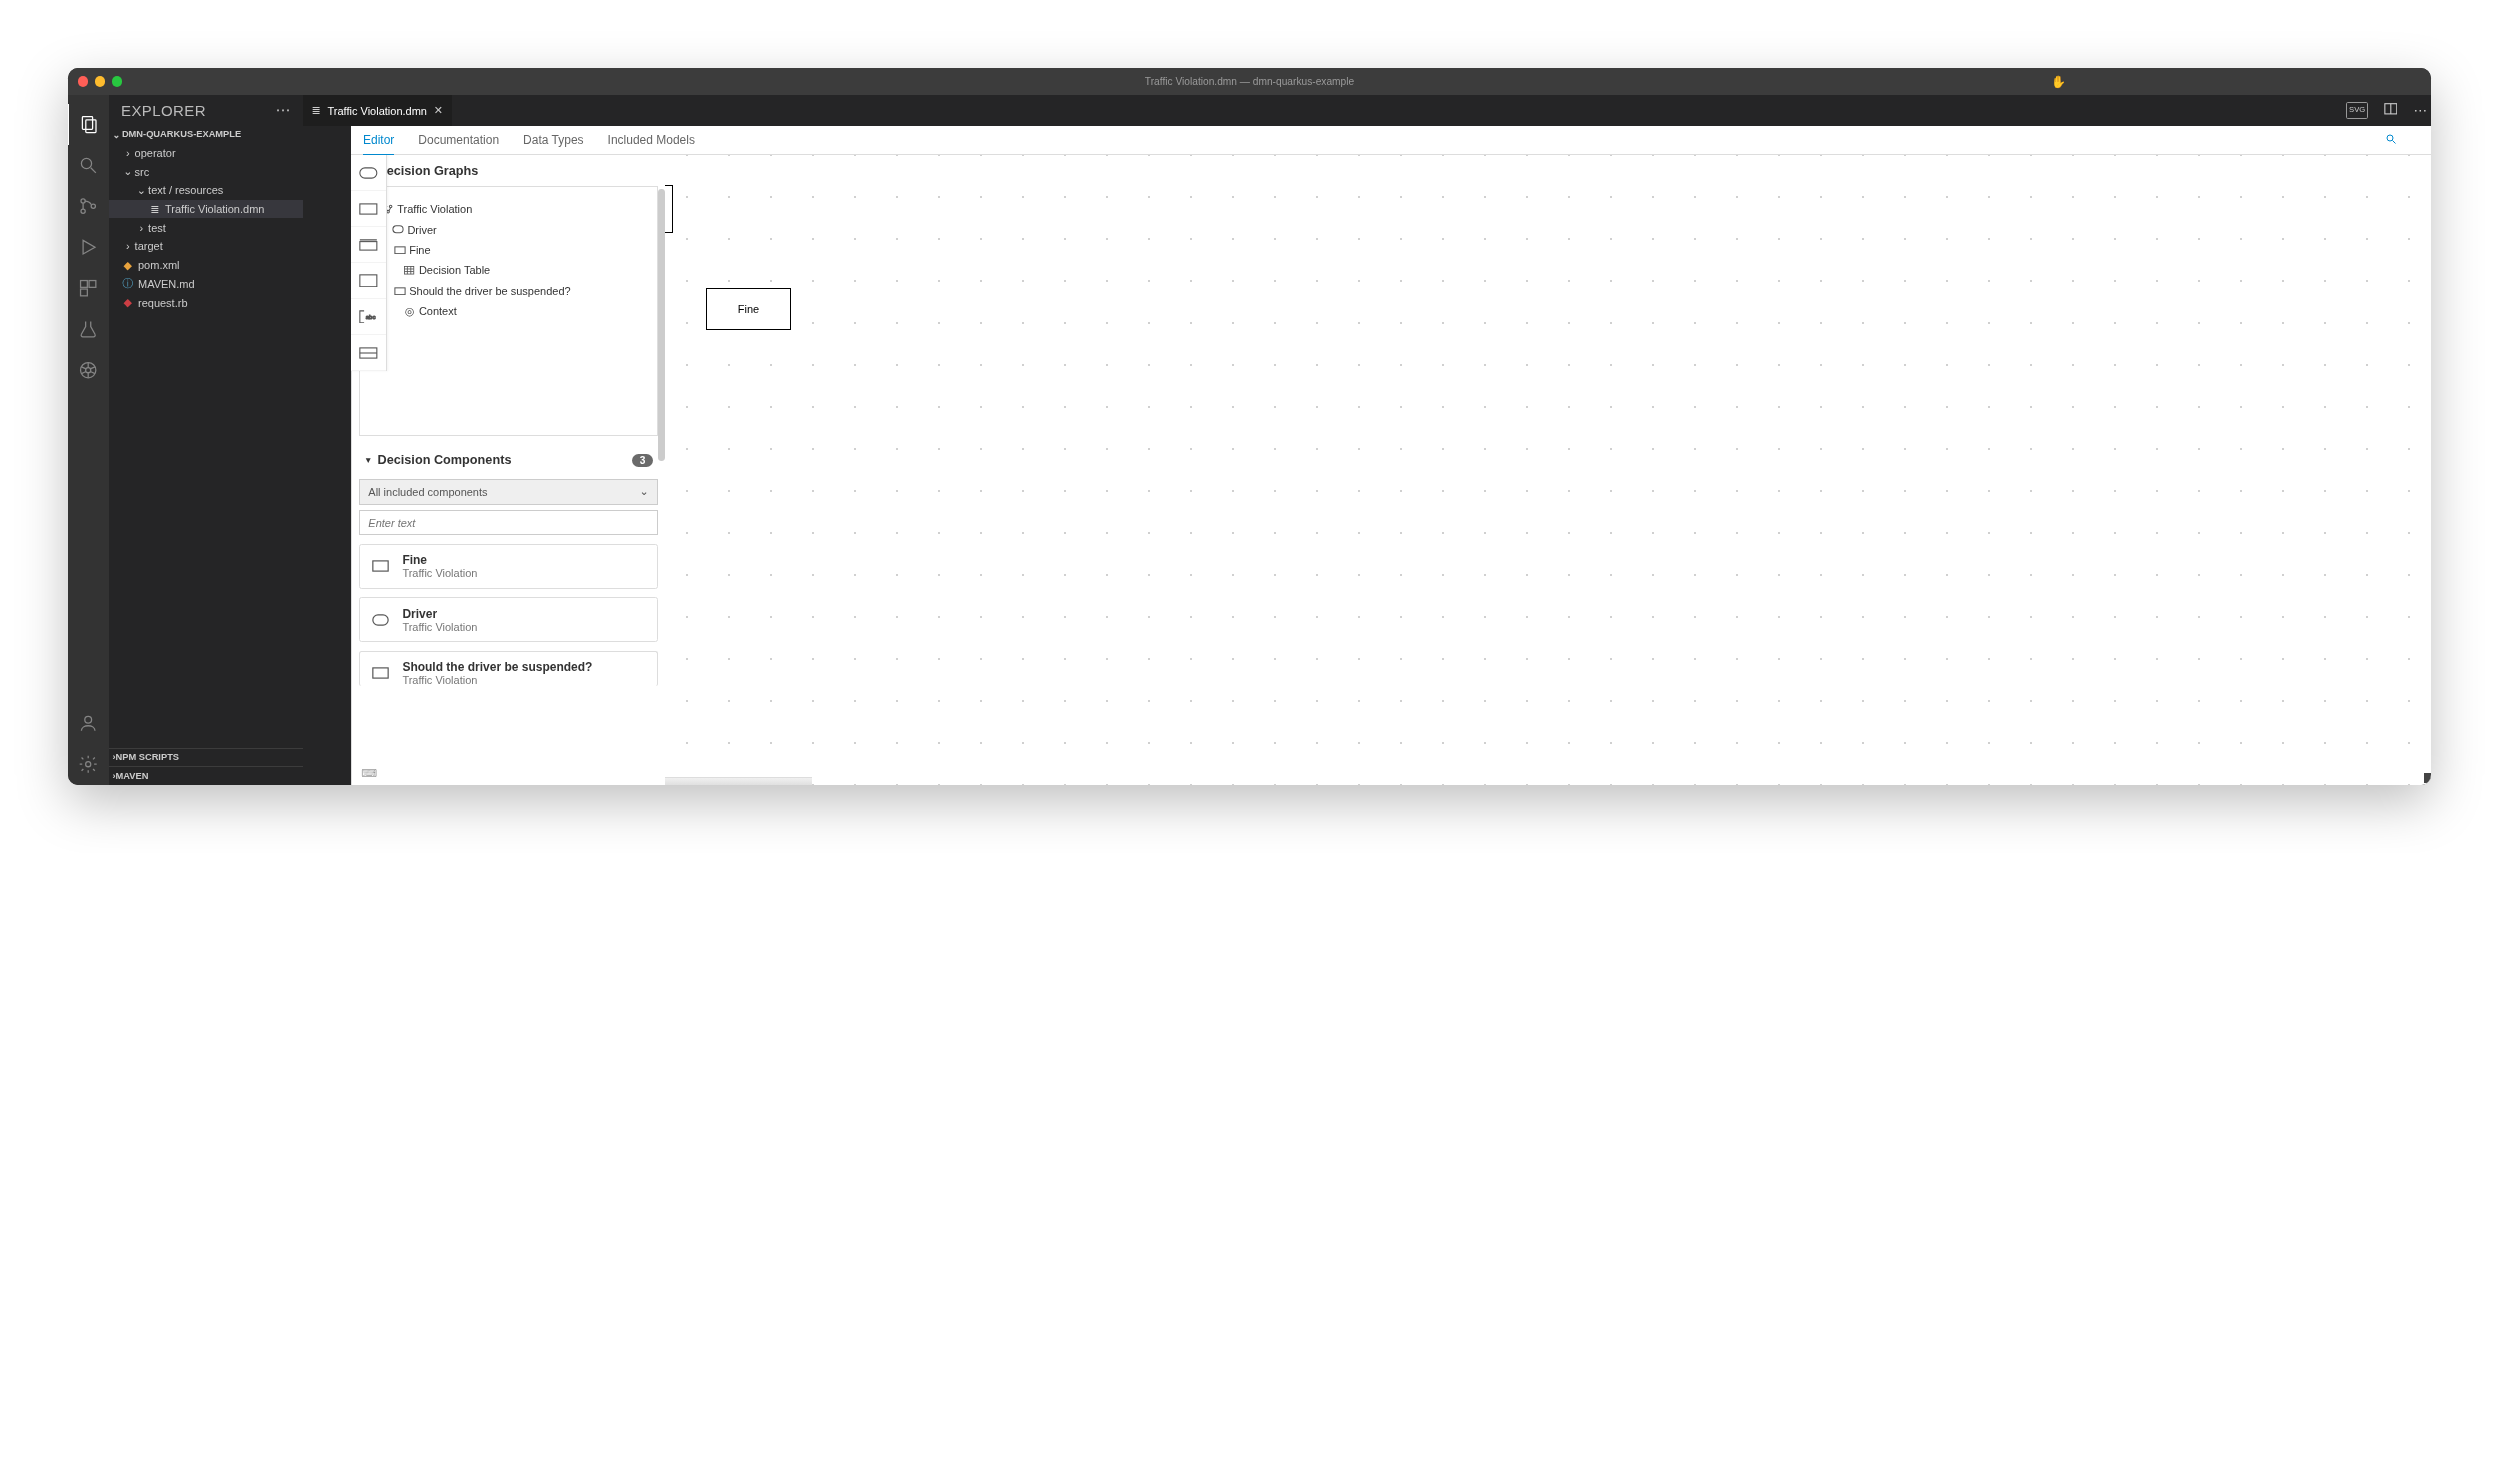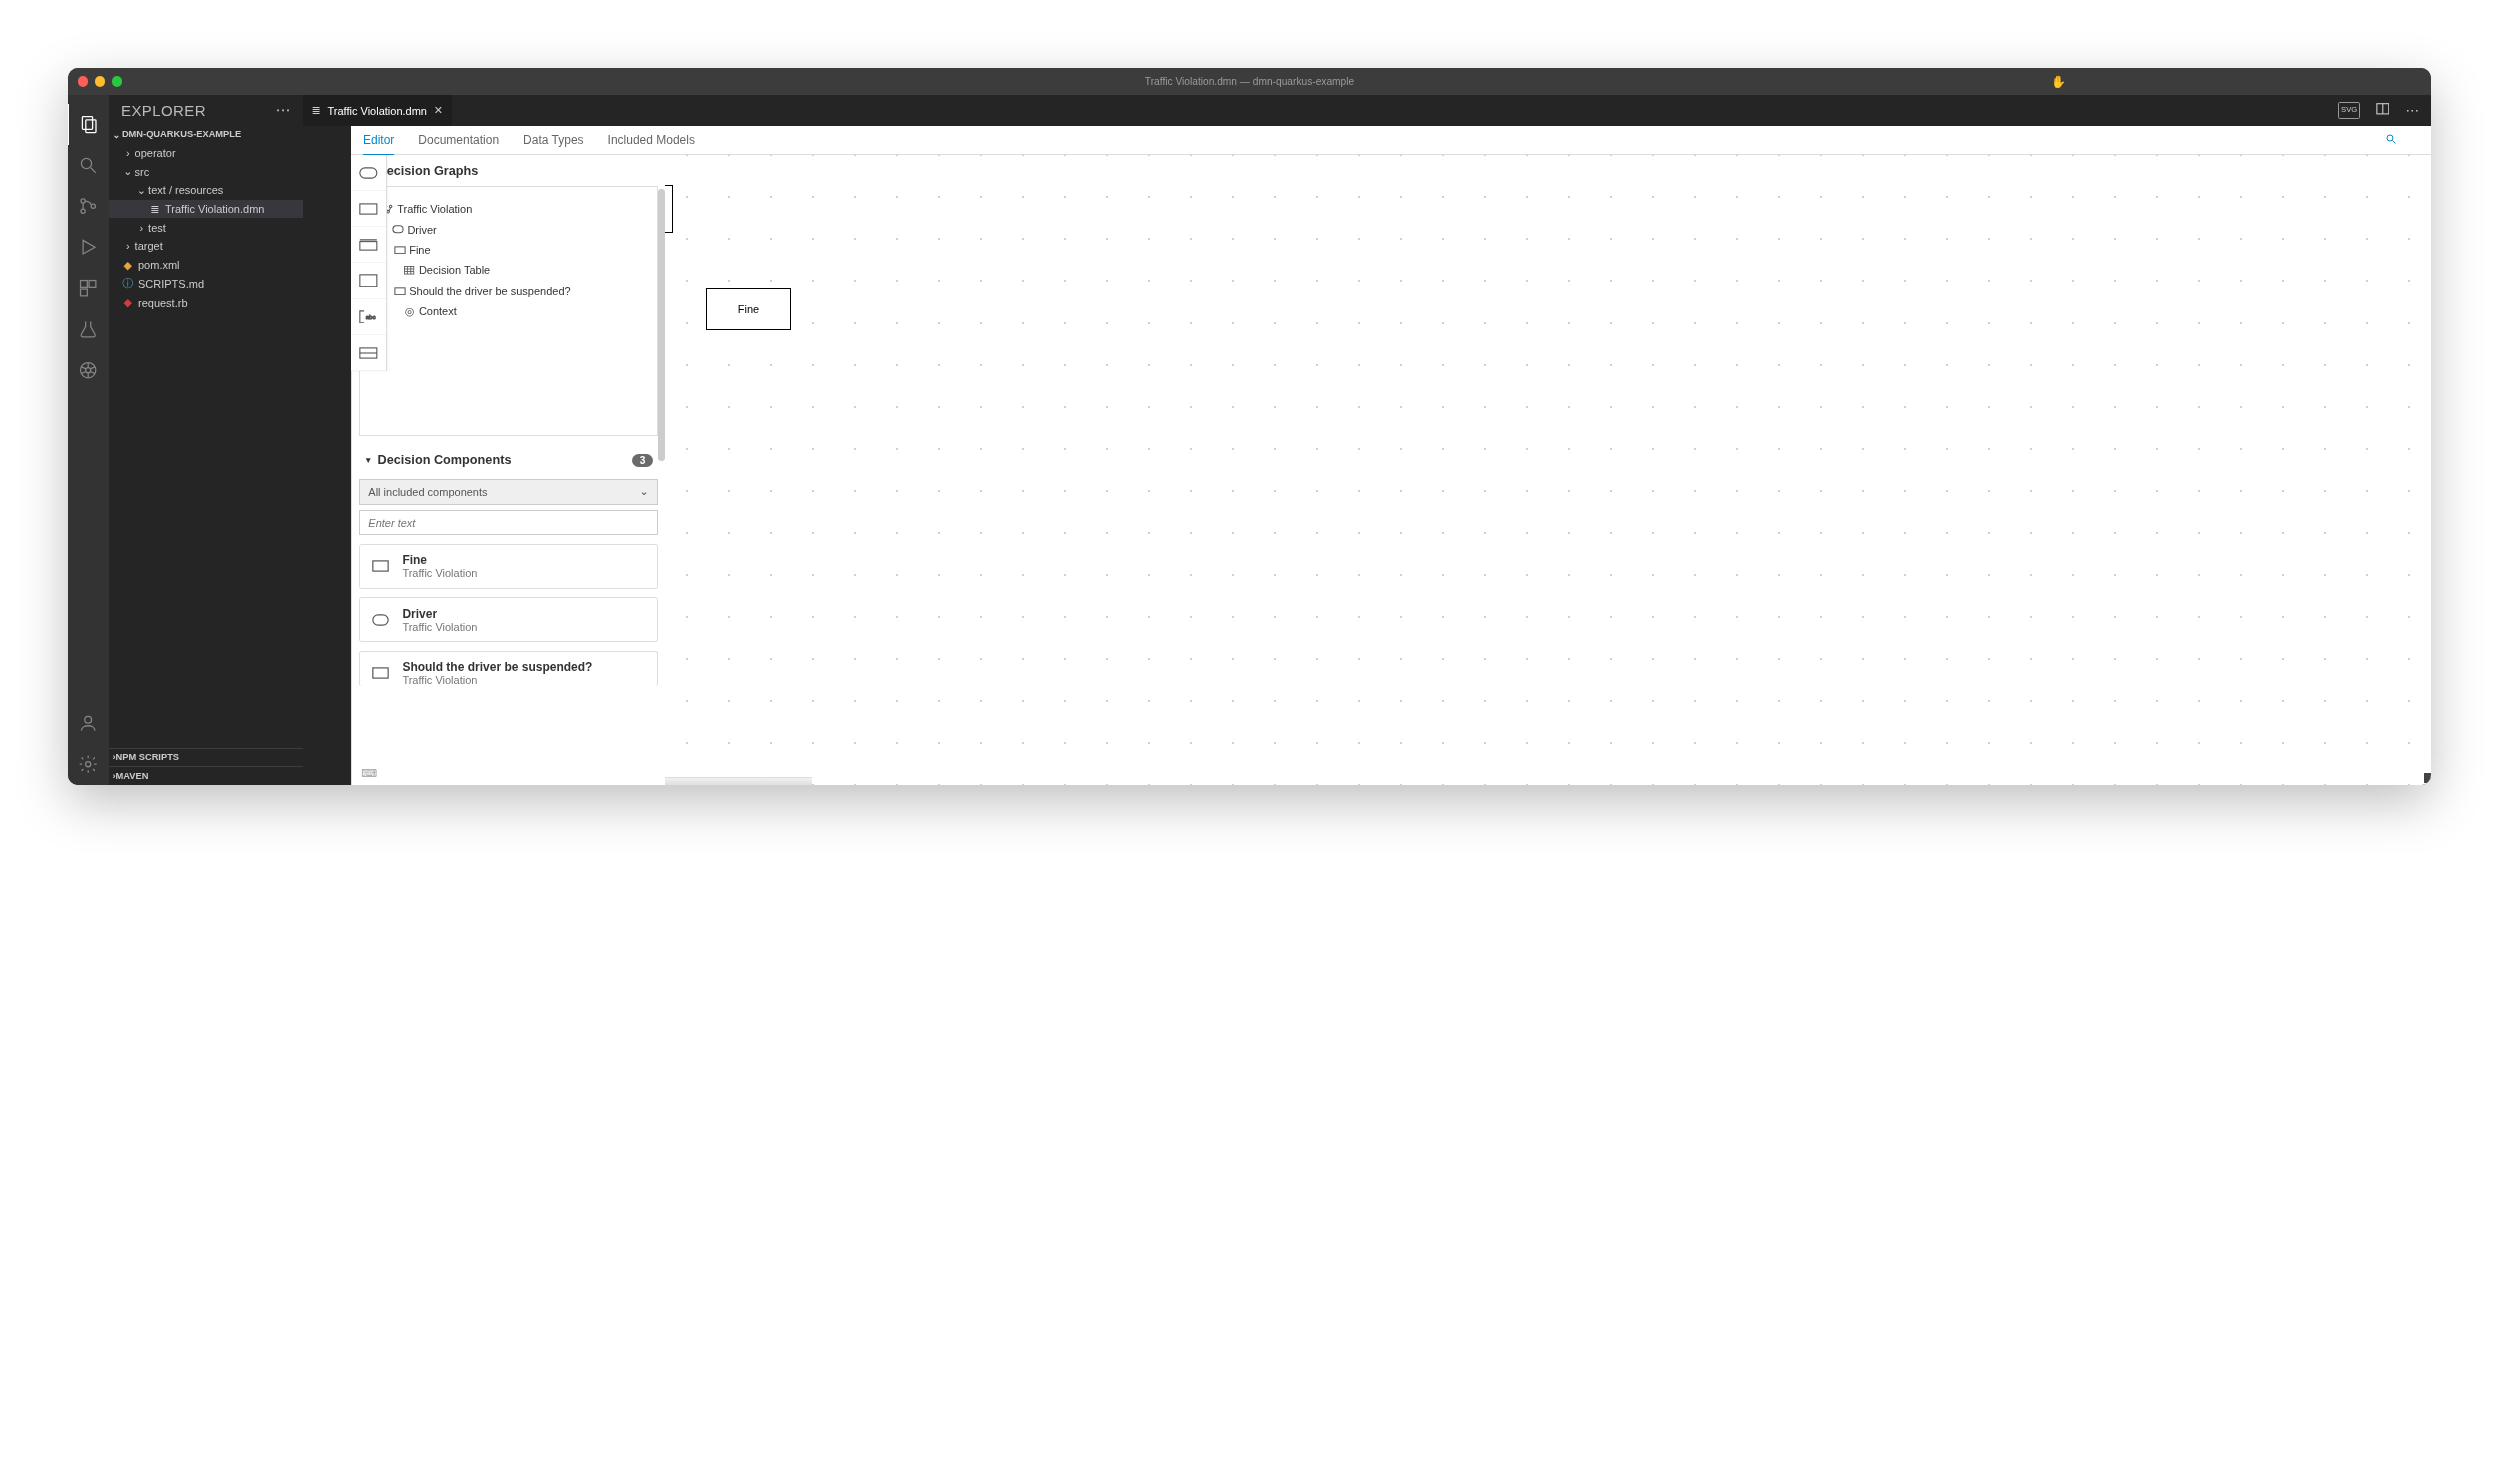--- a/index.html
+++ b/index.html
@@ -29,21 +29,21 @@
 .tree-item.selected { background: #37373d; }
 .tree-item .chev { width: 13.6px; display: inline-flex; justify-content: center; color: #ccc; }
 .tree-item .ficon { width: 13.6px; margin-right: 3.4px; display: inline-flex; justify-content: center; }
 .sidebar-section { border-top: 0.8px solid #3c3c3c; height: 18.7px; display: flex; align-items: center; padding-left: 3.4px; font-weight: 700; font-size: 9.3px; color: #ccc; }
 .editor-area { flex: 1; display: flex; flex-direction: column; background: #252526; }
 .tab-bar { height: 31px; display: flex; align-items: center; background: #252526; }
 .tab { height: 31px; background: #1e1e1e; display: flex; align-items: center; padding: 0 8.5px; color: #fff; font-size: 11px; gap: 6.8px; }
 .tab .tab-icon { color: #ccc; }
 .tab .close { color: #ccc; cursor: pointer; }
 .tab-bar-spacer { flex: 1; }
-.tab-actions { display: flex; gap: 16px; padding-right: 12px; color: #ccc; }
+.tab-actions { display: flex; gap: 16px; padding-right: 4px; color: #ccc; }
 .tab-actions .ta { cursor: pointer; }
 .dmn-editor { flex: 1; display: flex; background: #fff; position: relative; overflow: hidden; margin-left: 48px; }
 .dmn-tabs { position: absolute; top: 0; left: 0; right: 0; height: 29px; border-bottom: 0.8px solid #ddd; display: flex; align-items: center; padding-left: 12px; gap: 24px; background: #fff; z-index: 5; }
 .dmn-tab { color: #666; font-size: 12px; cursor: pointer; height: 29px; display: flex; align-items: center; }
 .dmn-tab.active { color: #0088ce; border-bottom: 1.7px solid #0088ce; }
 .dmn-search { margin-left: auto; margin-right: 34px; color: #0088ce; cursor: pointer; }
 .canvas { position: absolute; top: 29px; left: 0; right: 0; bottom: 0; background: #fff; }
 .dots-bg { position: absolute; inset: 0; background-image: radial-gradient(circle, #d0d0d0 0.8px, transparent 0.8px); background-size: 42px 42px; background-position: 21px 21px; }
 .palette { position: absolute; top: 0; left: 0; width: 36px; background: #fff; border-right: 0.8px solid #ddd; display: flex; flex-direction: column; z-index: 3; box-shadow: 0.8px 0 2.5px rgba(0,0,0,0.05); }
 .pal-item { height: 36px; display: flex; align-items: center; justify-content: center; cursor: pointer; color: #555; border-bottom: 0.8px solid #f3f3f3; }
@@ -197,21 +197,21 @@
         <div class="tree-item" style="padding-left:12px">
           <span class="chev">›</span>
           <span>target</span>
         </div>
         <div class="tree-item" style="padding-left:12px">
           <span class="ficon" style="color:#e8a33d">◆</span>
           <span>pom.xml</span>
         </div>
         <div class="tree-item" style="padding-left:12px">
           <span class="ficon" style="color:#519aba">ⓘ</span>
-          <span>SCRIPTS.md</span>
+          <span>MAVEN.md</span>
         </div>
         <div class="tree-item" style="padding-left:12px">
           <span class="ficon" style="color:#cc3e44">◆</span>
           <span>request.rb</span>
         </div>
       </div>
       <div class="sidebar-section">
         <span class="chev">›</span>
         <span>NPM SCRIPTS</span>
       </div>

